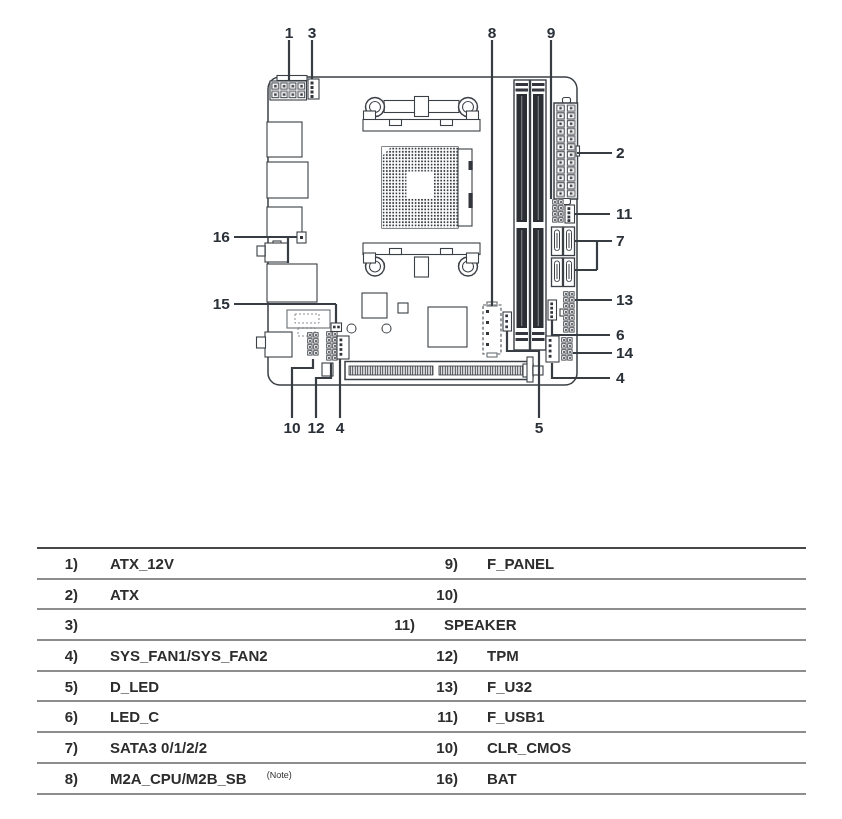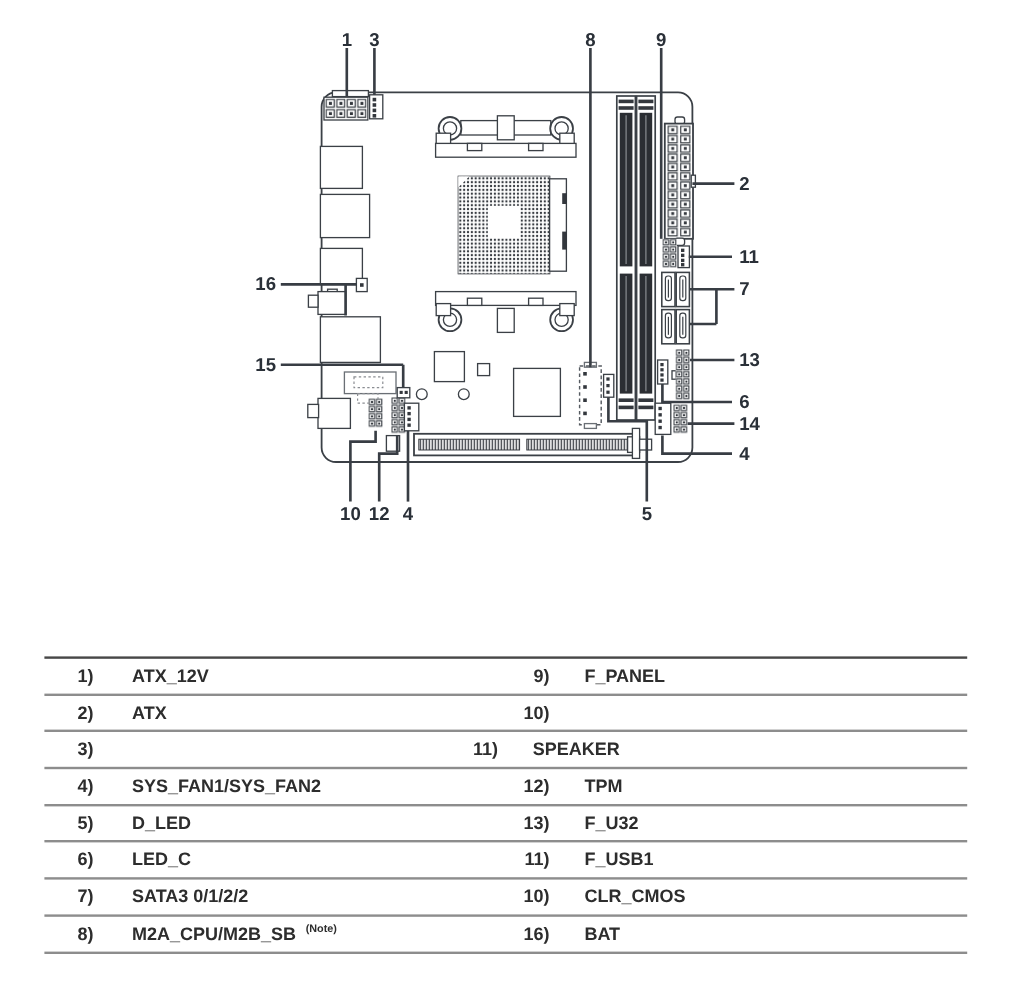--- a/index.html
+++ b/index.html
@@ -26,21 +26,21 @@
   .trow{
     display:grid;grid-template-columns:41px 337px 43px 1fr;
     height:28.7px;align-items:center;
     border-bottom:2px solid #8d8d8d;
     font-weight:bold;font-size:15px;color:#2d2d2d;
   }
   .c{white-space:nowrap;}
   .c.num{text-align:right;}
   .c.name{padding-left:32px;}
   .c.rname{padding-left:29px;}
-  sup.note{font-size:9px;font-weight:bold;margin-left:8px;}
+  sup.note{font-size:9px;font-weight:normal;margin-left:20px;}
 </style>
 </head>
 <body>
 
 <svg id="board-svg" width="842" height="460" viewBox="0 0 842 460">
   <defs>
     <pattern id="pDots" width="3.2" height="3.2" patternUnits="userSpaceOnUse">
       <rect width="3.2" height="3.2" fill="#fff"></rect>
       <circle cx="1.6" cy="1.6" r="0.95" fill="#33373d"></circle>
     </pattern>

